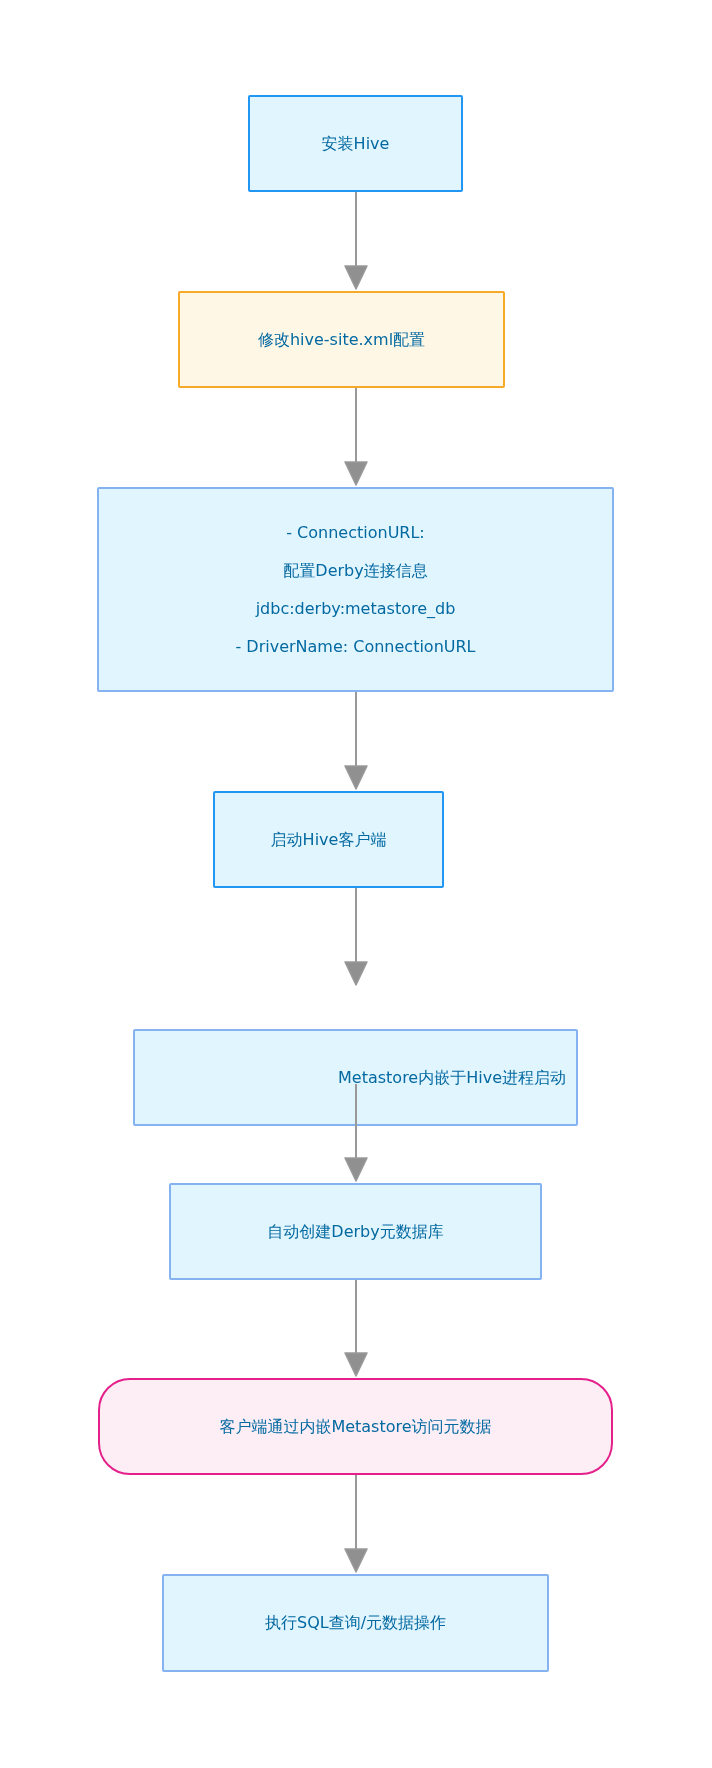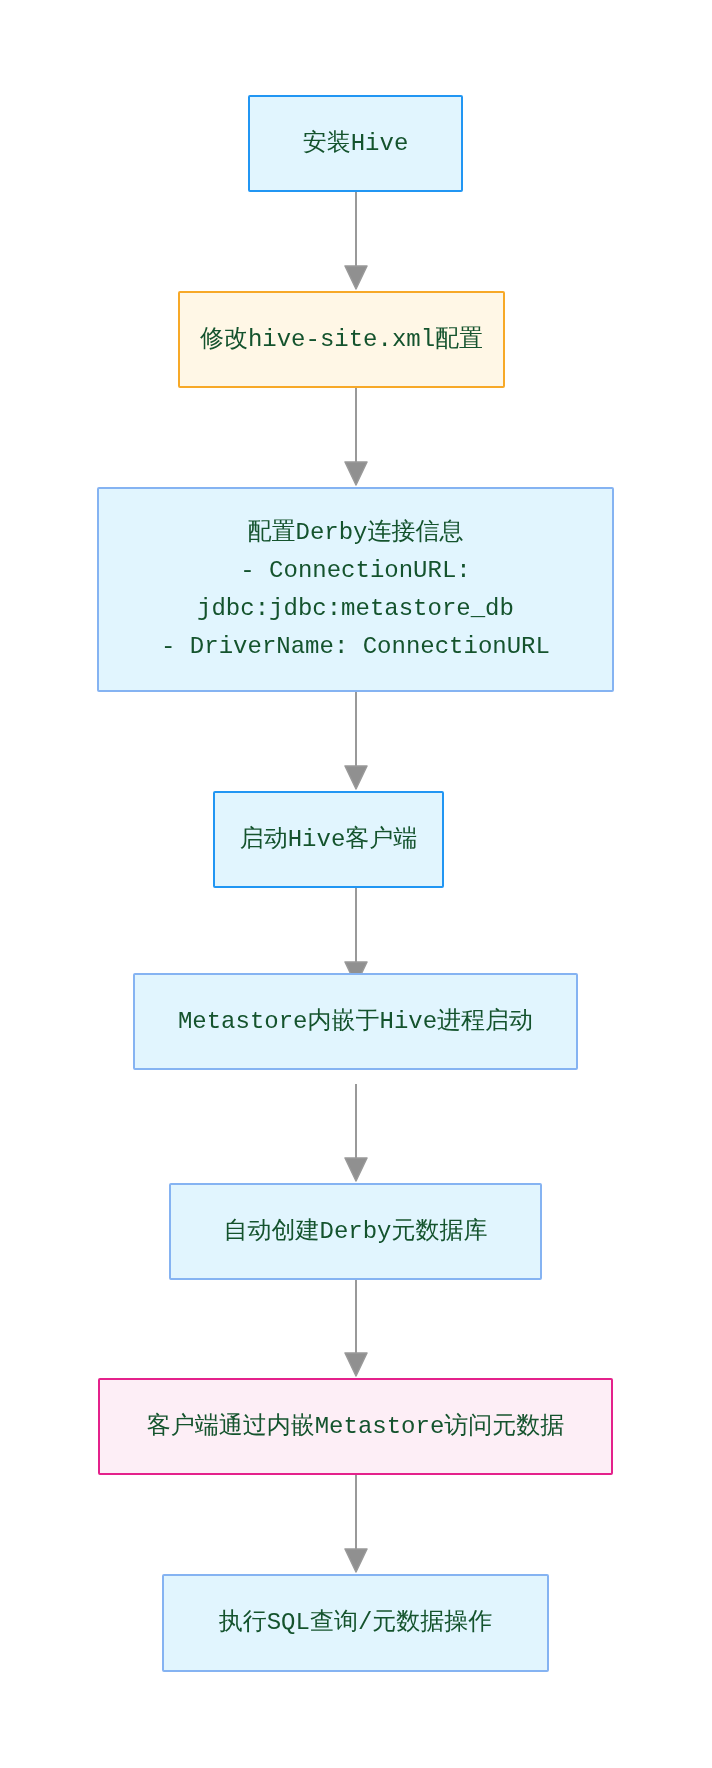--- a/index.html
+++ b/index.html
@@ -14,31 +14,30 @@
   .flow-node {
     position: absolute;
     box-sizing: border-box;
     border: 2px solid #999;
     border-radius: 2px;
     display: flex;
     flex-direction: column;
     align-items: center;
     justify-content: center;
     text-align: center;
-    color: #14532d;
-    font-size: 24px;
+    color: #0369a1;
+    font-size: 16px;
     line-height: 30px;
     padding: 4px 10px;
-    font-family: Liberation Mono, monospace;
   }
   .flow-node span { display: block; white-space: nowrap; }
   .node-blue-bright { background: #e1f5fe; border-color: #2196f3; }
   .node-blue-soft   { background: #e1f5fe; border-color: #85b3f2; }
   .node-orange      { background: #fff7e6; border-color: #f7a928; }
-  .node-pink        { background: #fdeef6; border-color: #e4218b; }
+  .node-pink        { background: #fdeef6; border-color: #e4218b; border-radius: 32px; }
   .node-multiline { line-height: 38px; }
   .flow-edge {
     position: absolute;
     width: 32px;
     overflow: visible;
   }
 </style>
 </head>
 <body>
 
@@ -56,41 +55,41 @@
   <div class="flow-node node-orange" style="left:178px; top:291px; width:327px; height:97px;">
     <span>修改hive-site.xml配置</span>
   </div>
 
   <svg class="flow-edge" style="left:340px; top:388px; height:99px;" viewBox="0 0 32 99">
     <line x1="16" y1="0" x2="16" y2="76" stroke="#999999" stroke-width="2"></line>
     <polygon points="5,74 27,74 16,97" fill="#909090" stroke="#999999" stroke-width="1.5" stroke-linejoin="round"></polygon>
   </svg>
 
   <div class="flow-node node-blue-soft node-multiline" style="left:97px; top:487px; width:517px; height:205px;">
+    <span>- ConnectionURL:</span>
     <span>配置Derby连接信息</span>
-    <span>- ConnectionURL:</span>
-    <span>jdbc:jdbc:metastore_db</span>
+    <span>jdbc:derby:metastore_db</span>
     <span>- DriverName: ConnectionURL</span>
   </div>
 
   <svg class="flow-edge" style="left:340px; top:692px; height:99px;" viewBox="0 0 32 99">
     <line x1="16" y1="0" x2="16" y2="76" stroke="#999999" stroke-width="2"></line>
     <polygon points="5,74 27,74 16,97" fill="#909090" stroke="#999999" stroke-width="1.5" stroke-linejoin="round"></polygon>
   </svg>
 
   <div class="flow-node node-blue-bright" style="left:213px; top:791px; width:231px; height:97px;">
     <span>启动Hive客户端</span>
   </div>
 
   <svg class="flow-edge" style="left:340px; top:888px; height:99px;" viewBox="0 0 32 99">
     <line x1="16" y1="0" x2="16" y2="76" stroke="#999999" stroke-width="2"></line>
     <polygon points="5,74 27,74 16,97" fill="#909090" stroke="#999999" stroke-width="1.5" stroke-linejoin="round"></polygon>
   </svg>
 
-  <div class="flow-node node-blue-soft" style="left:133px; top:973px; width:445px; height:97px;">
+  <div class="flow-node node-blue-soft" style="left:133px; top:1029px; width:445px; height:97px;align-items:flex-end;">
     <span>Metastore内嵌于Hive进程启动</span>
   </div>
 
   <svg class="flow-edge" style="left:340px; top:1084px; height:99px;" viewBox="0 0 32 99">
     <line x1="16" y1="0" x2="16" y2="76" stroke="#999999" stroke-width="2"></line>
     <polygon points="5,74 27,74 16,97" fill="#909090" stroke="#999999" stroke-width="1.5" stroke-linejoin="round"></polygon>
   </svg>
 
   <div class="flow-node node-blue-soft" style="left:169px; top:1183px; width:373px; height:97px;text-align:center;">
     <span>自动创建Derby元数据库</span>

